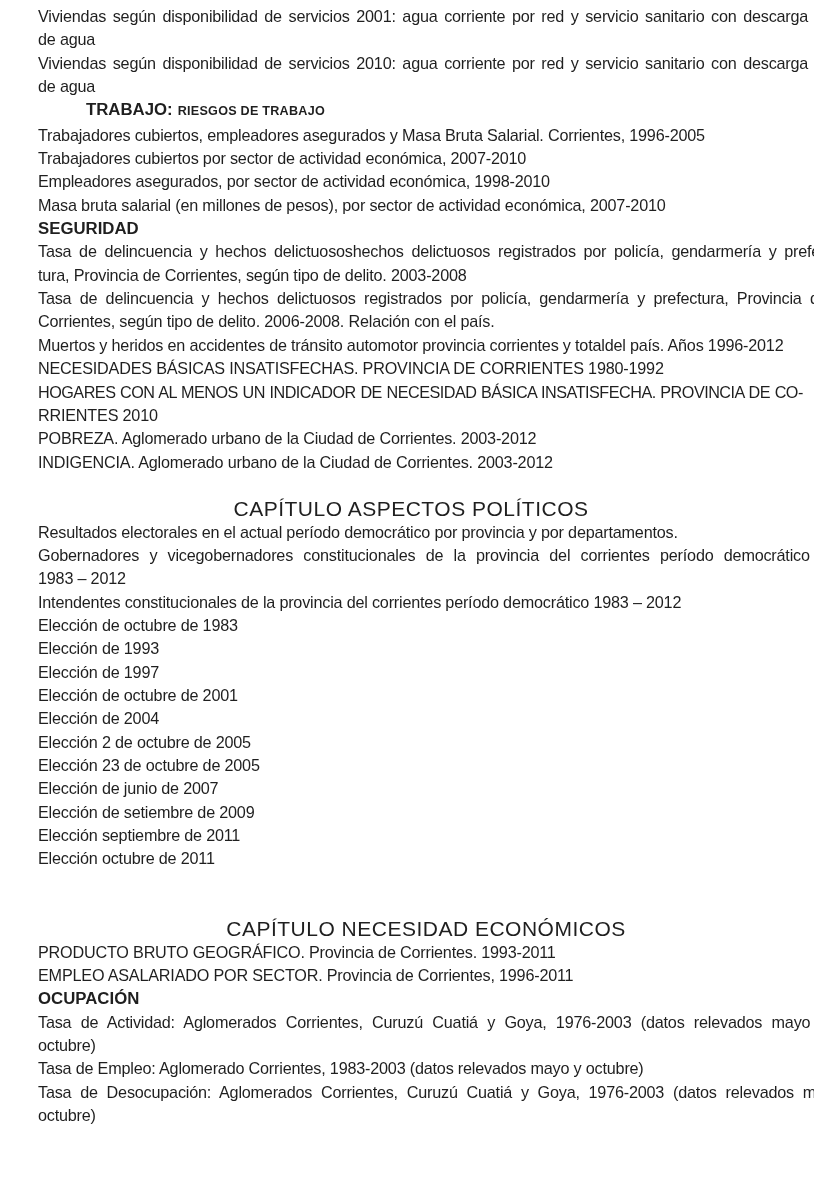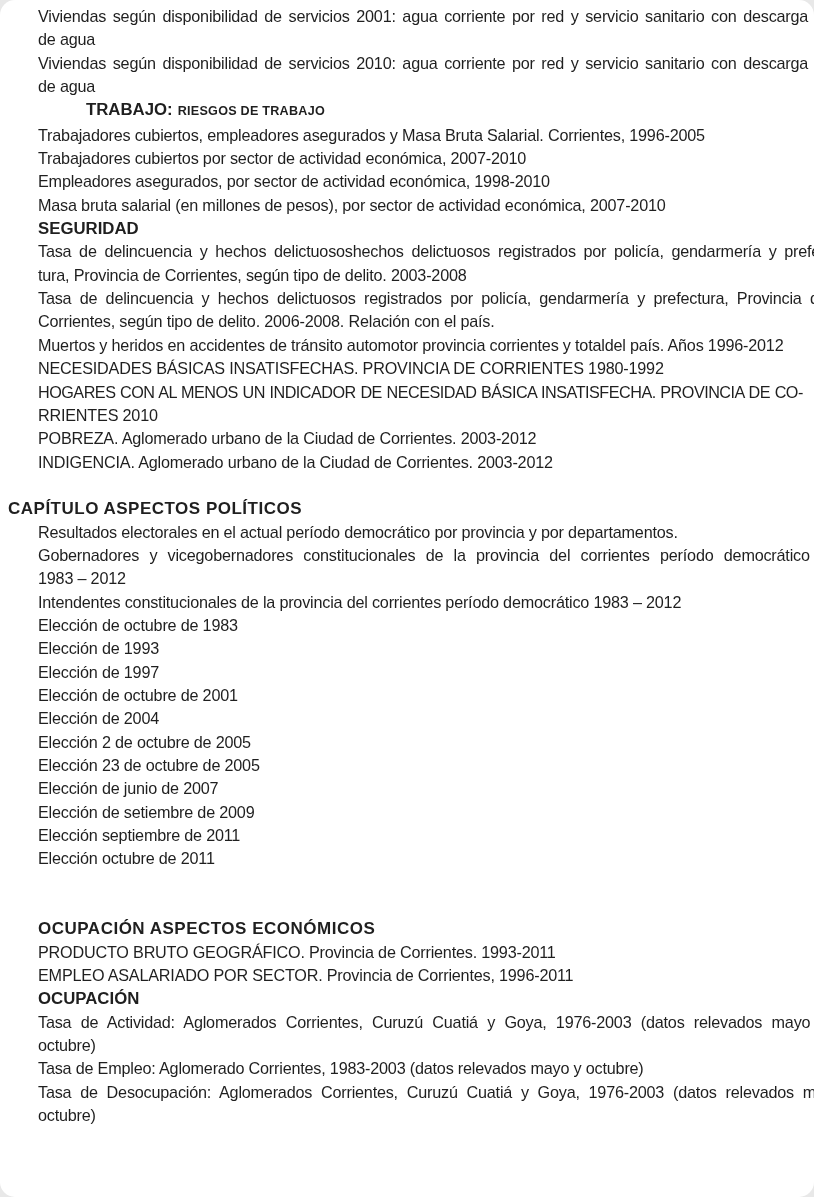--- a/index.html
+++ b/index.html
@@ -15,21 +15,21 @@
   .content { padding: 5px 0 0 38px; }
   .ln {
     font-size: 16.2px;
     line-height: 23.34px;
     letter-spacing: -0.2px;
     white-space: nowrap;
   }
   
   .sh { font-weight: 700; font-size: 16.8px; letter-spacing: 0; }
   
-  .ch { font-weight: 700; font-size: 17px; letter-spacing: 0.5px; }
+  .ch { font-weight: 400; font-size: 21px; letter-spacing: 0.5px; text-align: center; }
   .ch-out { margin-left: -30px; }
   
   .gap1 { margin-top: 23.34px; }
   .gap2 { margin-top: 46.68px; }
   
   .j-sm  { word-spacing: 2.3px; }
   .j-md  { word-spacing: 3.4px; }
   .j-lg  { word-spacing: 4px; }
   .j-xl  { word-spacing: 5px; }
   .j-l2  { word-spacing: 4.5px; }
@@ -37,21 +37,21 @@
   
   .caps-fit { letter-spacing: -0.5px; word-spacing: 0.6px; }
   .tight    { letter-spacing: -0.38px; }
   
   .bh { font-weight: 700; font-size: 16.8px; letter-spacing: 0; margin-left: 48px; }
   .bs { font-weight: 700; font-size: 12.6px; letter-spacing: 0.25px; margin-left: 5px; }
 </style>
 </head>
 <body>
 
-<div class="page" style="background: rgb(255, 255, 255); color: rgb(31, 31, 31); border-radius: 15px;">
+<div class="page" style="background: rgb(255, 255, 255); color: rgb(31, 31, 31);">
   <div class="content">
 
     <div class="ln j-sm">Viviendas según disponibilidad de servicios 2001: agua corriente por red y servicio sanitario con descarga</div>
     <div class="ln">de agua</div>
     <div class="ln j-sm">Viviendas según disponibilidad de servicios 2010: agua corriente por red y servicio sanitario con descarga</div>
     <div class="ln">de agua</div>
 
     <div class="ln"><span class="bh">TRABAJO:</span><span class="bs">RIESGOS DE TRABAJO</span></div>
 
     <div class="ln">Trabajadores cubiertos, empleadores asegurados y Masa Bruta Salarial. Corrientes, 1996-2005</div>
@@ -83,21 +83,21 @@
     <div class="ln">Elección de 1997</div>
     <div class="ln">Elección de octubre de 2001</div>
     <div class="ln">Elección de 2004</div>
     <div class="ln">Elección 2 de octubre de 2005</div>
     <div class="ln">Elección 23 de octubre de 2005</div>
     <div class="ln">Elección de junio de 2007</div>
     <div class="ln">Elección de setiembre de 2009</div>
     <div class="ln">Elección septiembre de 2011</div>
     <div class="ln">Elección octubre de 2011</div>
 
-    <div class="ln ch gap2">OCUPACIÓN ASPECTOS ECONÓMICOS</div>
+    <div class="ln ch gap2">CAPÍTULO NECESIDAD ECONÓMICOS</div>
 
     <div class="ln">PRODUCTO BRUTO GEOGRÁFICO. Provincia de Corrientes. 1993-2011</div>
     <div class="ln">EMPLEO ASALARIADO POR SECTOR. Provincia de Corrientes, 1996-2011</div>
 
     <div class="ln sh">OCUPACIÓN</div>
 
     <div class="ln j-xl">Tasa de Actividad: Aglomerados Corrientes, Curuzú Cuatiá y Goya, 1976-2003 (datos relevados mayo y</div>
     <div class="ln">octubre)</div>
     <div class="ln">Tasa de Empleo: Aglomerado Corrientes, 1983-2003 (datos relevados mayo y octubre)</div>
     <div class="ln j-l2">Tasa de Desocupación: Aglomerados Corrientes, Curuzú Cuatiá y Goya, 1976-2003 (datos relevados mayo y</div>

